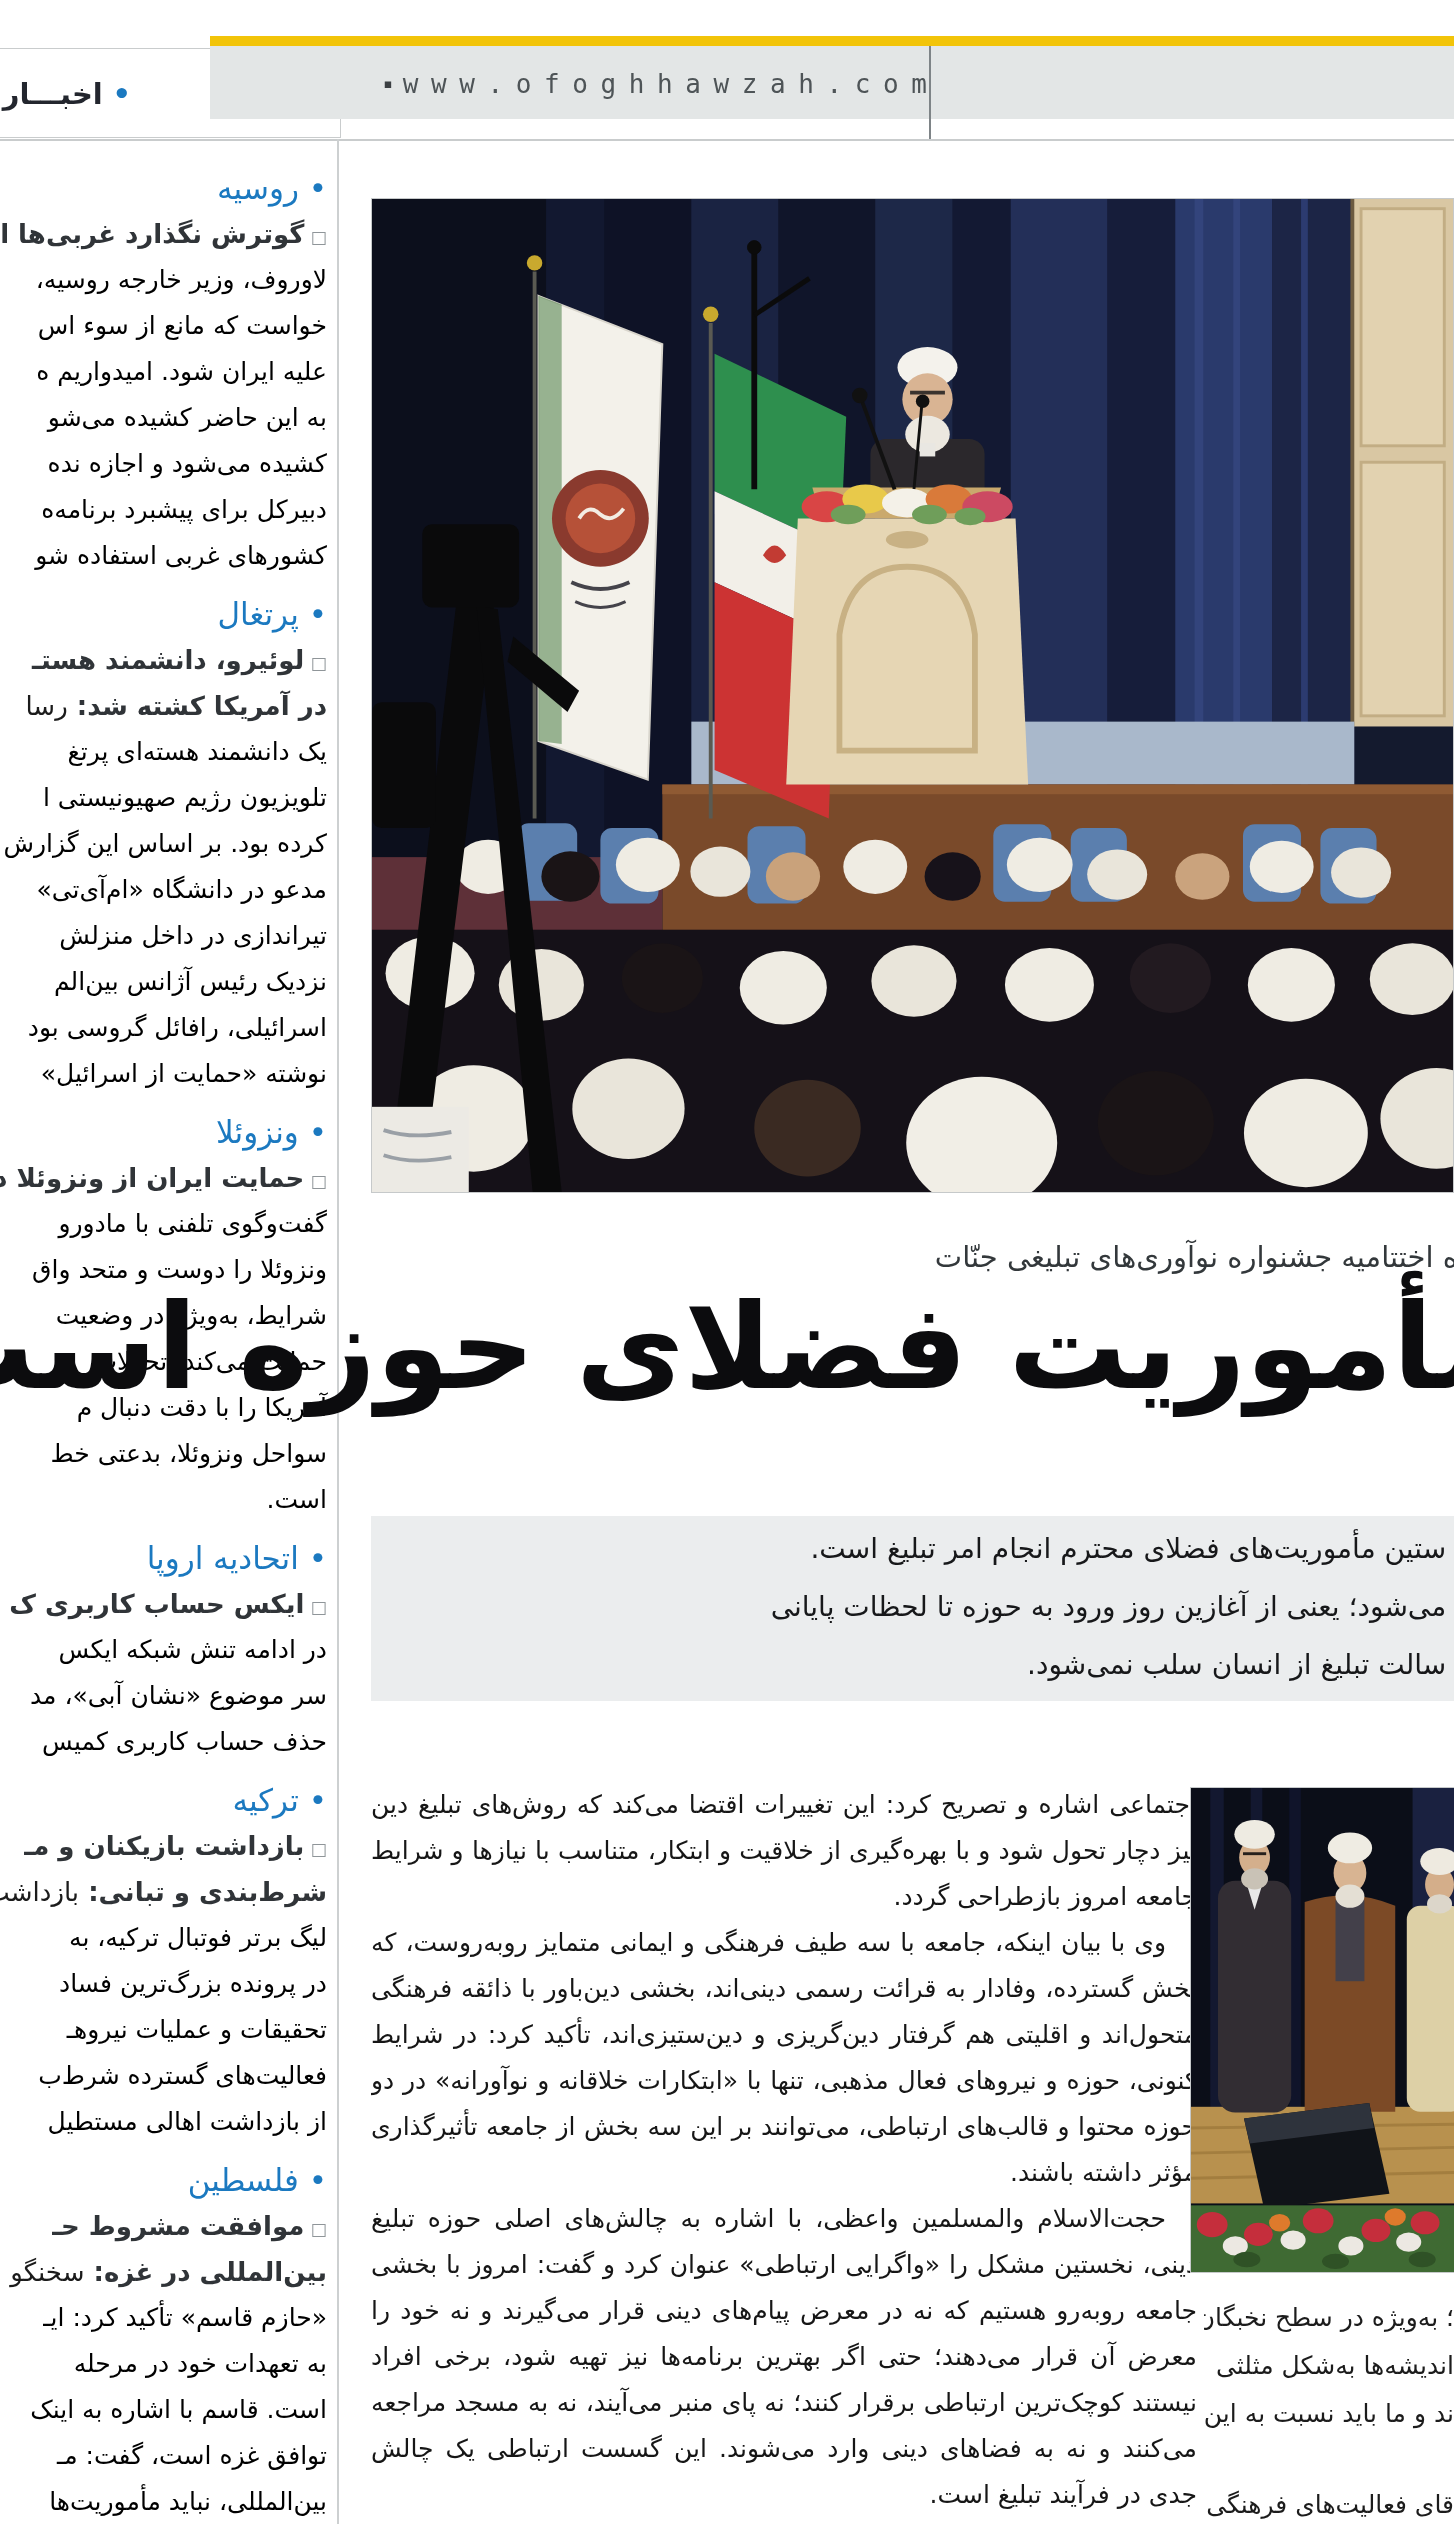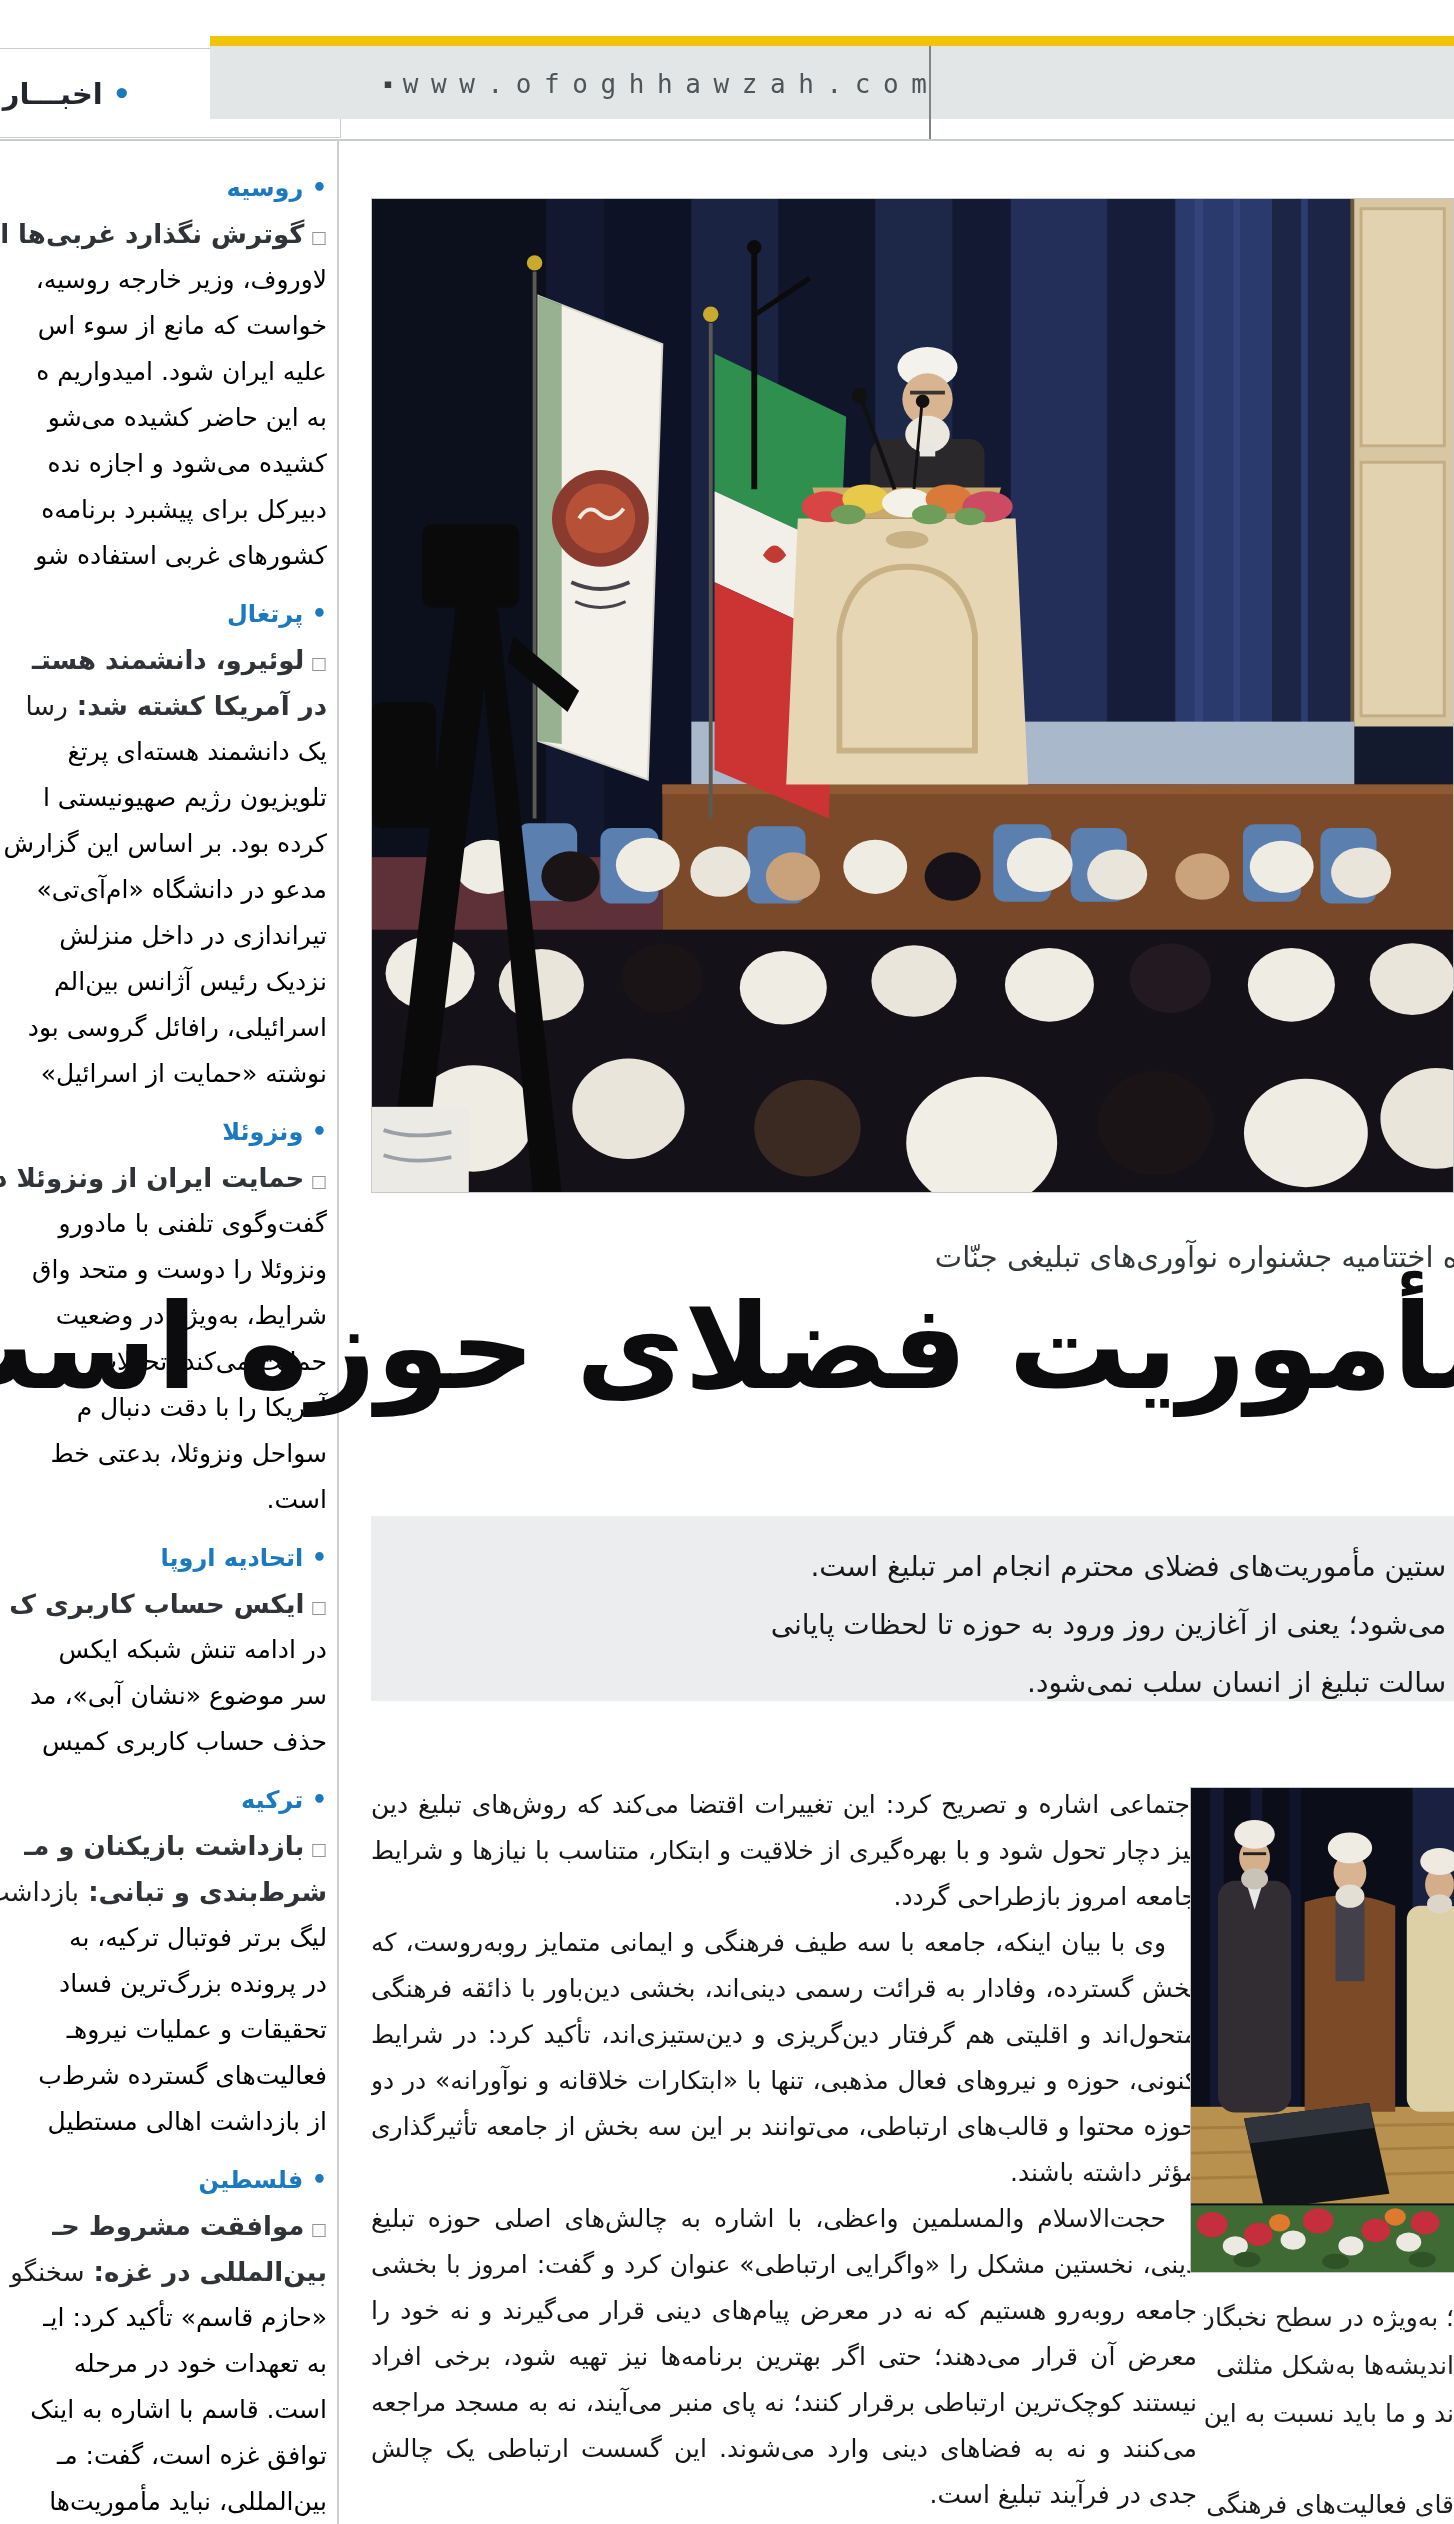--- a/index.html
+++ b/index.html
@@ -16,34 +16,34 @@
   .urltext{position:absolute;left:383px;top:46px;height:66px;line-height:76px;
            font-family:"DejaVu Sans Mono",monospace;font-size:26px;letter-spacing:12.6px;color:#4e5457;}
   .urltext .sq{font-size:16.5px;letter-spacing:0;vertical-align:3.9px;margin-right:9.7px;color:#3c4043;}
   .hdr-div{position:absolute;left:929px;top:46px;width:1.9px;height:93px;background:#7e8487;}
   .hrule{position:absolute;left:0;top:139px;width:1454px;height:1.9px;background:#c9cccd;}
   .vrule{position:absolute;left:337px;top:139px;width:1.9px;height:2386px;background:#cdd0d1;}
   
   .lcol{position:absolute;left:0;top:153px;width:327px;}
   .lcol .ln{direction:rtl;text-align:right;white-space:nowrap;height:46px;line-height:46px;
             font-size:25px;color:#000000;}
-  .lcol .ln.sec{color:#1b79c0;font-weight:bold;font-size:24px;height:58px;line-height:70px;}
+  .lcol .ln.sec{color:#1b79c0;font-weight:normal;font-size:31px;height:58px;line-height:70px;}
   .lcol .ln.lead{font-weight:bold;color:#303438;font-size:26px;}
   .lcol .ln .r{font-weight:normal;color:#1b1b1b;text-align:right;}
   .lcol .ln .sq{color:#8f9599;font-size:17.5px;}
   .lcol .ln .dot{color:#1b79c0;}
   
   .kicker{position:absolute;right:-3.9px;top:1237px;height:41px;line-height:41px;
           direction:rtl;white-space:nowrap;font-size:29px;color:#33383b;}
   .headline{position:absolute;right:-56px;top:1278px;direction:rtl;white-space:nowrap;
           font-size:118px;font-weight:bold;color:#0c0c0e;letter-spacing:-1.9px;}
   .leadbox{position:absolute;left:371px;top:1516px;width:1083px;height:185px;background:#ebedee;}
   .leadbox .ll{direction:rtl;text-align:right;white-space:nowrap;height:58px;line-height:58px;
           font-size:28px;color:#17181a;margin-right:7.8px;}
-  .leadbox-inner{padding-top:22px;}
+  .leadbox-inner{padding-top:4px;}
   .bodycol{position:absolute;left:371px;top:1782px;width:826px;}
   .bodycol .bl{direction:rtl;height:46px;line-height:46px;overflow:hidden;font-size:25px;color:#161616;
           text-align:justify;text-align-last:justify;}
   .bodycol .bl.noj{text-align:right;text-align-last:right;}
   .bodycol .bl.ind{padding-right:31px;}
   .sidecol{position:absolute;right:0;top:2294px;width:250px;overflow:hidden;}
   .sidecol .sl{direction:rtl;text-align:right;white-space:nowrap;height:48px;line-height:48px;
           font-size:25px;color:#1c1c1c;}
   .sidecol .sl.gap{margin-top:43px;}
   

